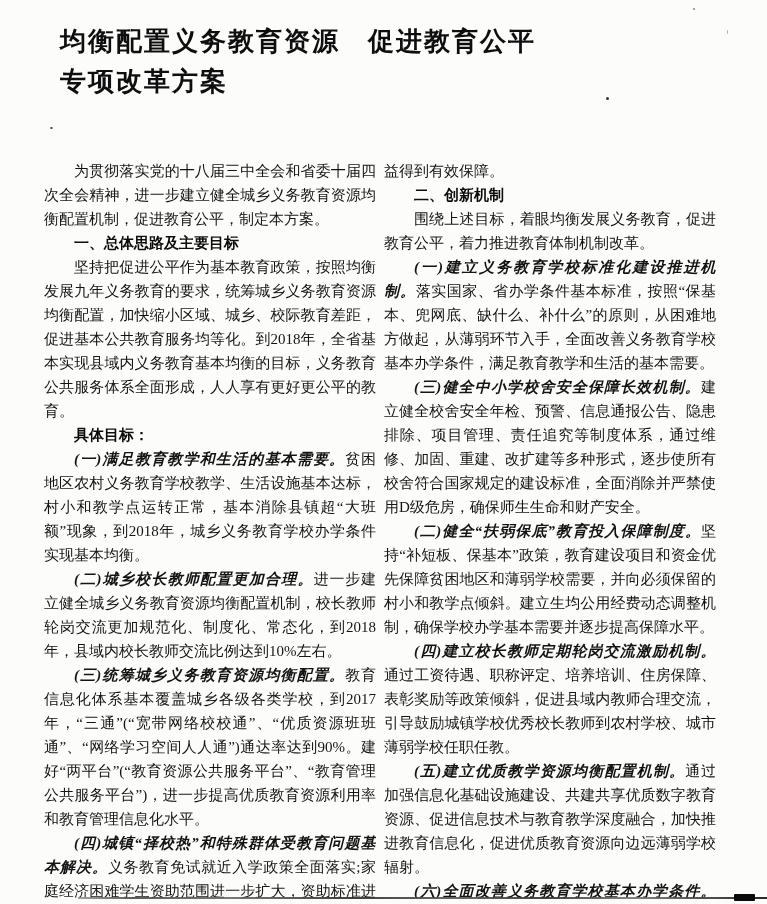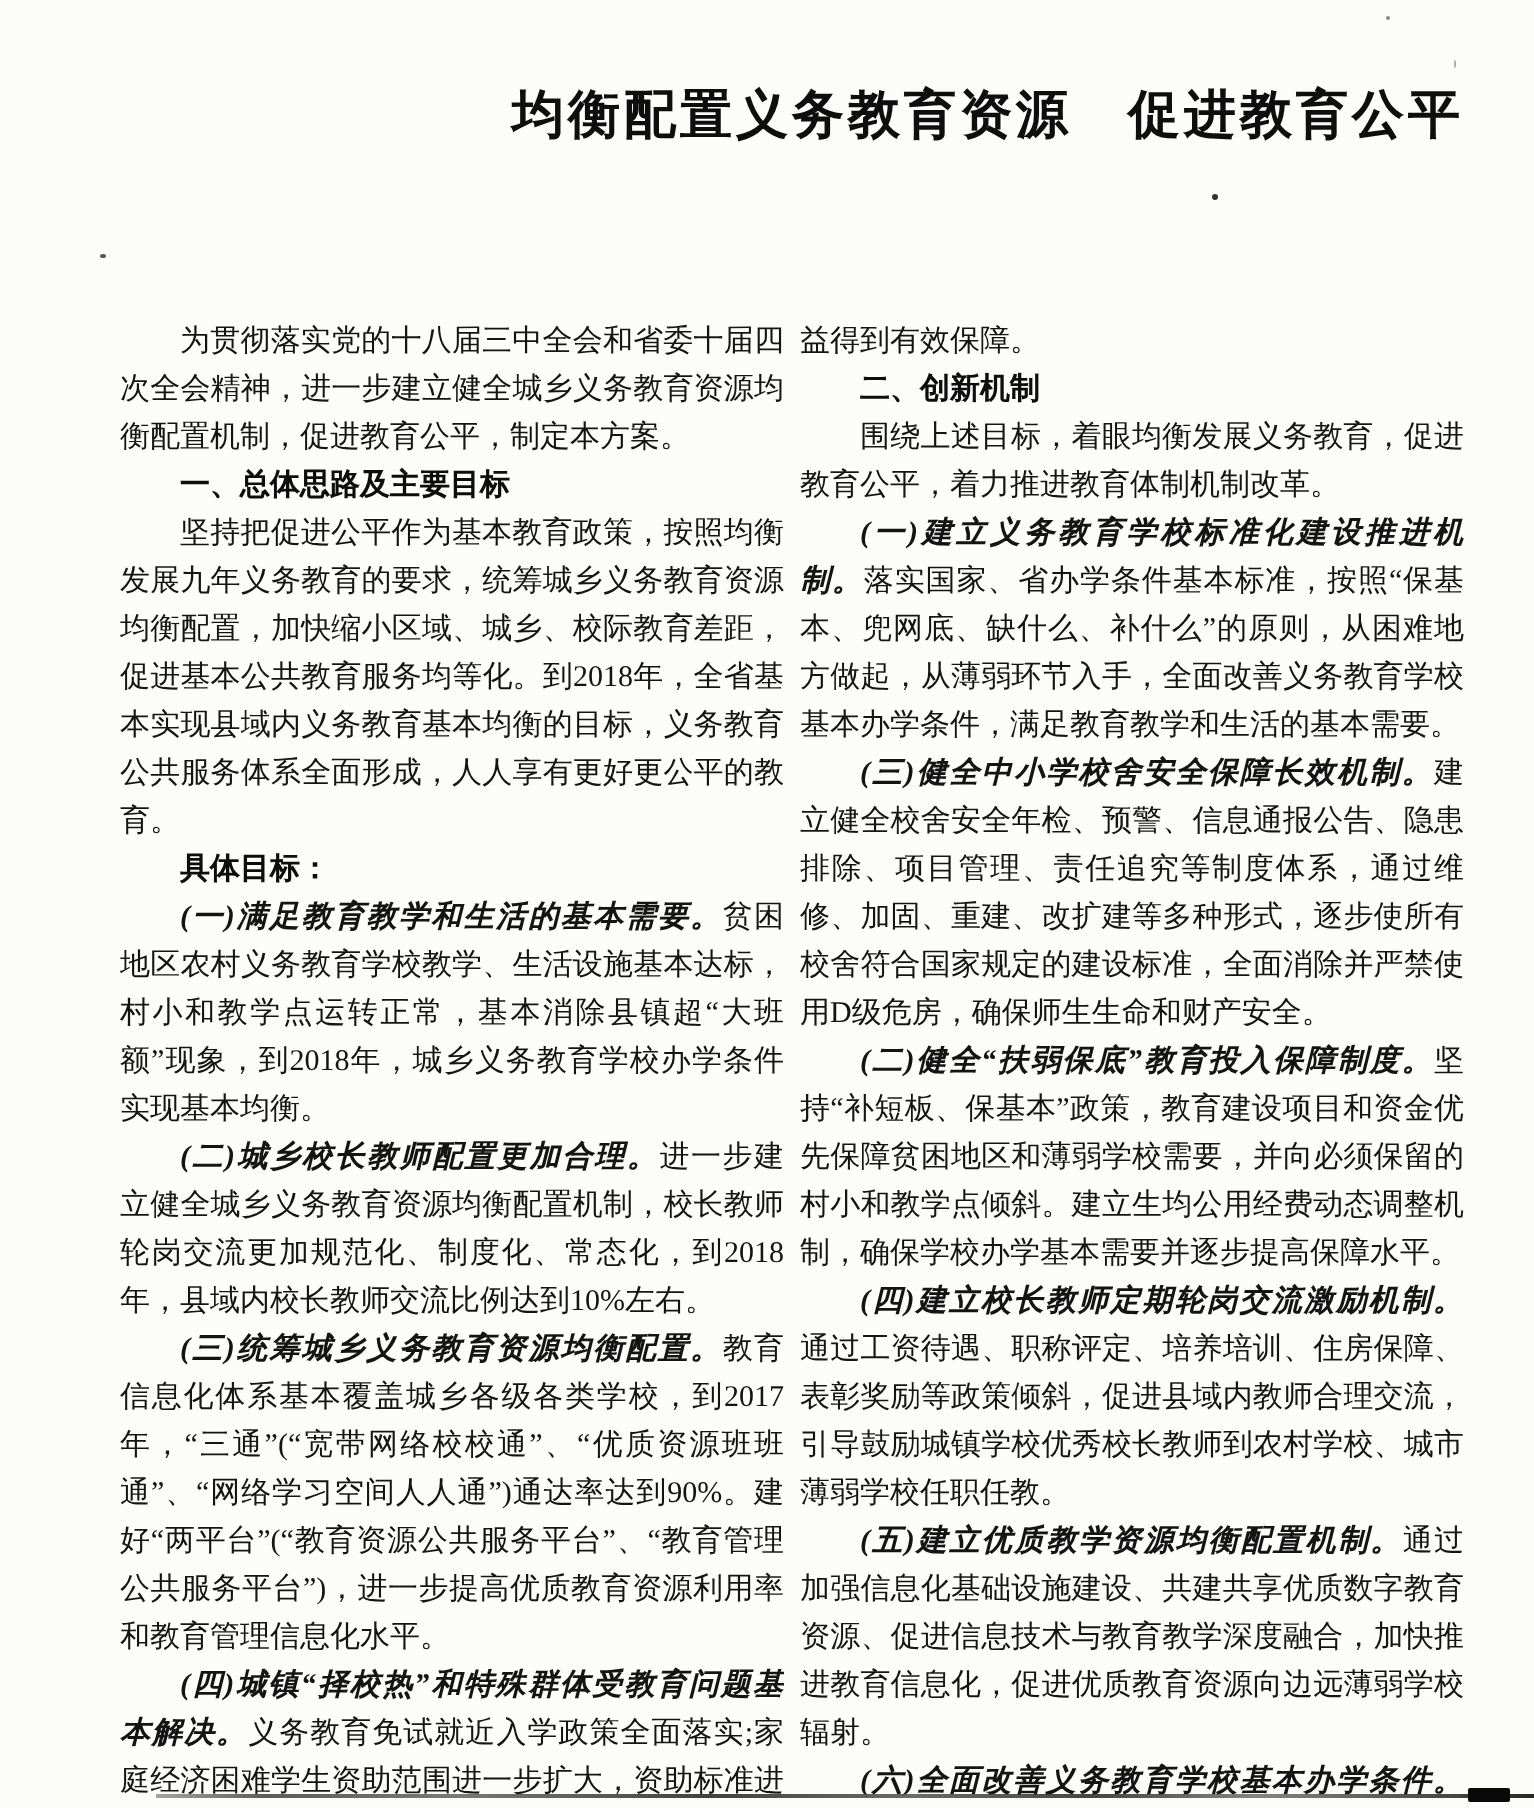--- a/index.html
+++ b/index.html
@@ -11,35 +11,35 @@
   .page {
     position: relative;
     width: 767px; height: 904px;
     background: #fcfcfa;
     overflow: hidden;
     color: #161616;
   }
   
   .title-block {
     position: absolute;
-    top: 38px; left: 60px; width: 672px;
-    text-align: right;
+    top: 22px; left: 60px; width: 672px;
+    text-align: left;
   }
   .title-line {
     font-size: 26px;
     font-weight: 700;
     line-height: 40px;
     letter-spacing: 2px;
     color: #0e0e0e;
     white-space: nowrap;
   }
   
   .columns {
     position: absolute;
-    top: 159px; left: 60px;
+    top: 159px; left: 44px;
     width: 672px; height: 745px;
     display: flex;
     gap: 8px;
   }
   .col {
     width: 332px;
     height: 100%;
     overflow: hidden;
   }
   .col p {
@@ -79,20 +79,21 @@
   .speck.s3 { top: 97px;  left: 606px; width: 3px; height: 3px; background: #333; }
   .speck.s4 { top: 30px;  left: 727px; width: 1px; height: 4px; background: #aaa; }
 </style>
 </head>
 <body>
 
 <div class="page">
 
   <div class="title-block">
     <div class="title-line">均衡配置义务教育资源　促进教育公平</div>
+    <div class="title-line">专项改革方案</div>
   </div>
 
   <div class="columns">
     <div class="col" id="col-left">
         <p class="indent">为贯彻落实党的十八届三中全会和省委十届四次全会精神，进一步建立健全城乡义务教育资源均衡配置机制，促进教育公平，制定本方案。</p>
         <p class="heading">一、总体思路及主要目标</p>
         <p class="indent">坚持把促进公平作为基本教育政策，按照均衡发展九年义务教育的要求，统筹城乡义务教育资源均衡配置，加快缩小区域、城乡、校际教育差距，促进基本公共教育服务均等化。到2018年，全省基本实现县域内义务教育基本均衡的目标，义务教育公共服务体系全面形成，人人享有更好更公平的教育。</p>
         <p class="heading">具体目标：</p>
         <p class="item"><span class="lead">(一)满足教育教学和生活的基本需要。</span><span>贫困地区农村义务教育学校教学、生活设施基本达标，村小和教学点运转正常，基本消除县镇超“大班额”现象，到2018年，城乡义务教育学校办学条件实现基本均衡。</span></p>
         <p class="item"><span class="lead">(二)城乡校长教师配置更加合理。</span><span>进一步建立健全城乡义务教育资源均衡配置机制，校长教师轮岗交流更加规范化、制度化、常态化，到2018年，县域内校长教师交流比例达到10%左右。</span></p>

